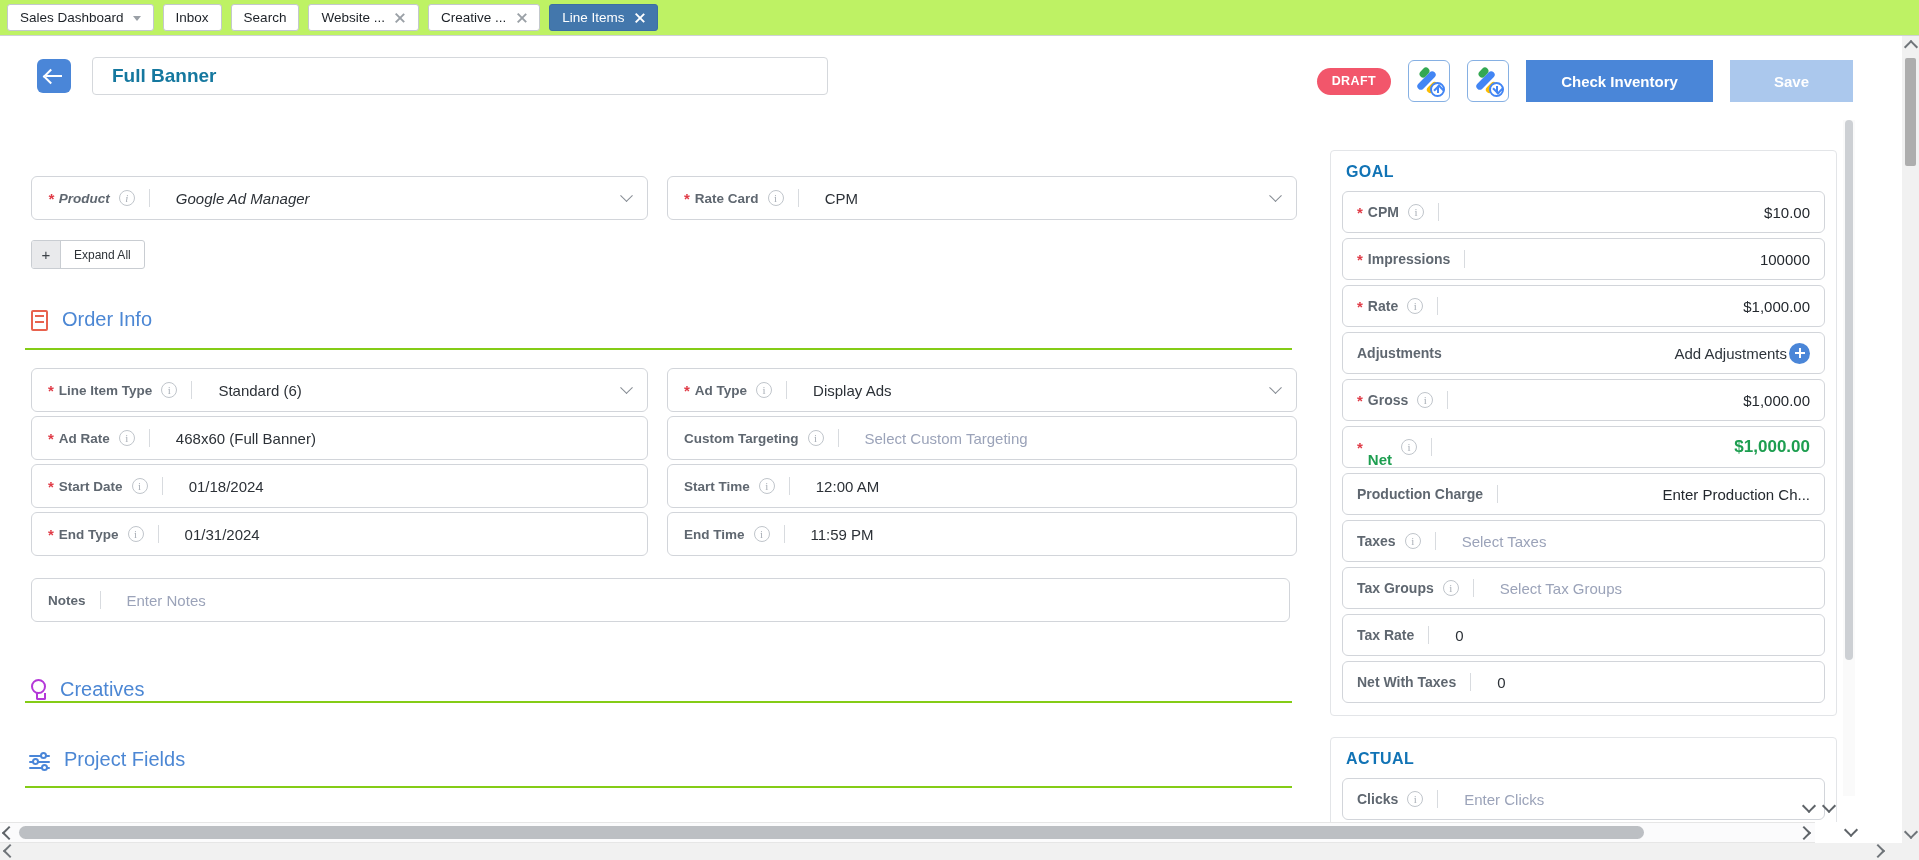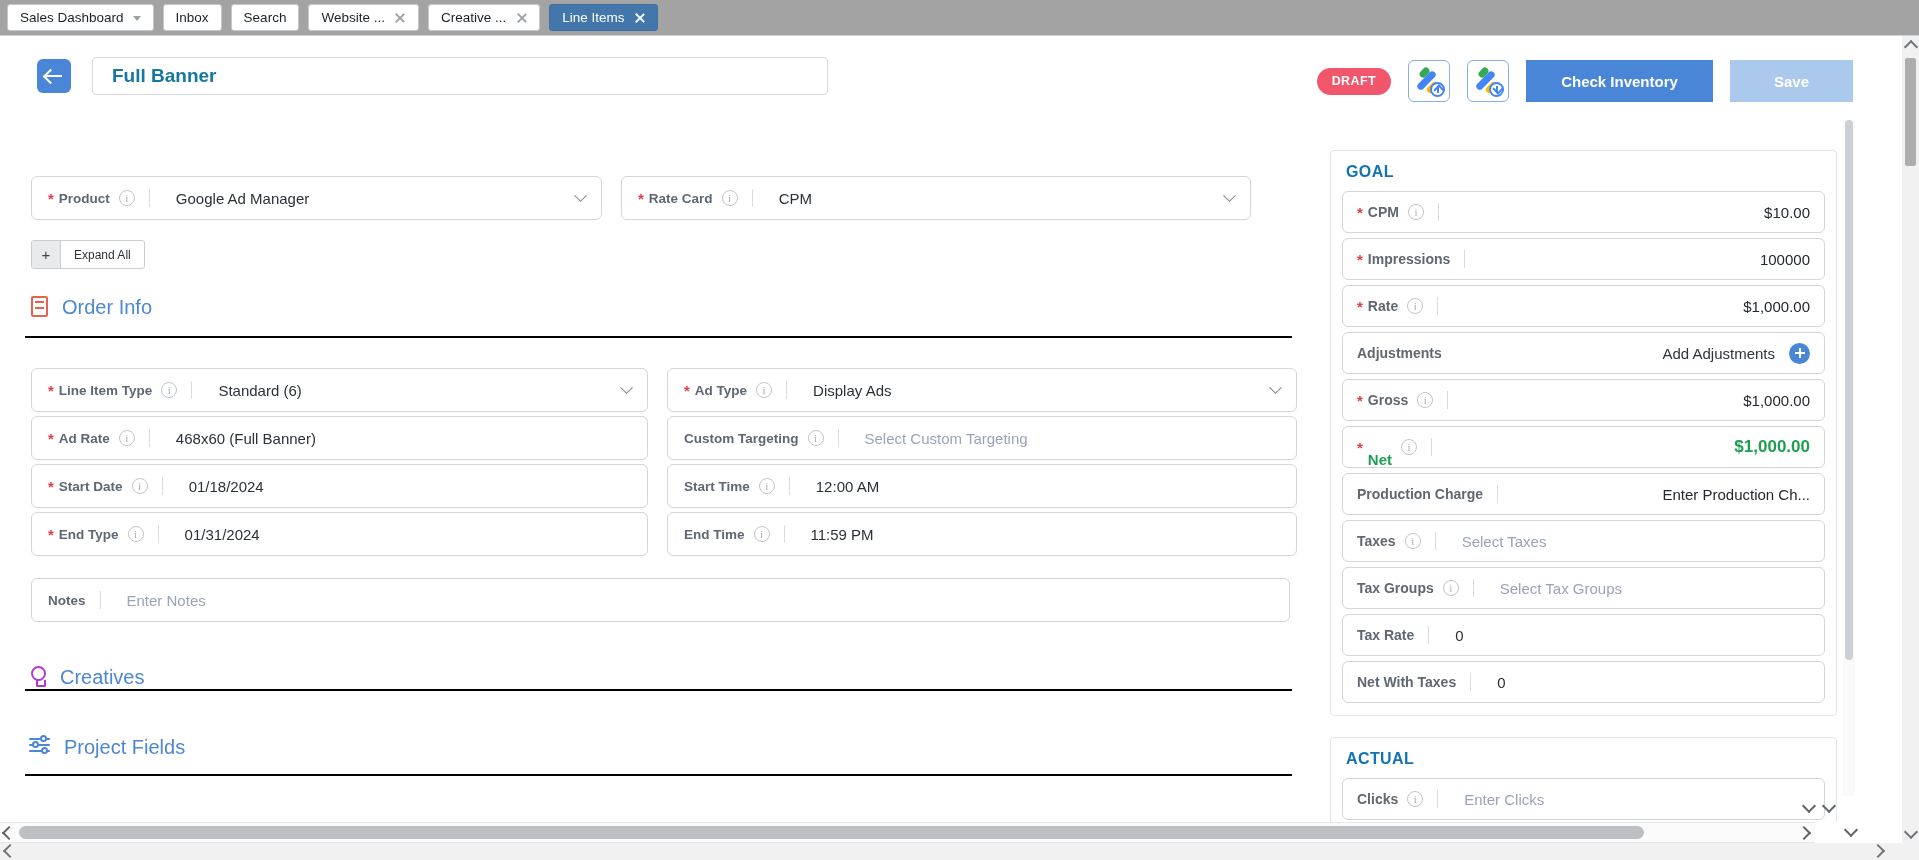--- a/index.html
+++ b/index.html
@@ -1,21 +1,21 @@
 <!DOCTYPE html>
 <html><head>
 <meta charset="utf-8">
 <style>
   * { margin:0; padding:0; box-sizing:border-box; }
   html,body { width:1919px; height:860px; overflow:hidden; background:#e9e9e9;
     font-family:"Liberation Sans", sans-serif; }
   .stage { position:absolute; left:0; top:0; width:1919px; height:860px; background:#fff; }
 
   
-  .tabbar { position:absolute; left:0; top:0; width:1919px; height:36px; background:#a3a3a3;
+  .tabbar { position:absolute; left:0; top:0; width:1919px; height:36px; background:#bef264;
     border-bottom:1px solid #cfd2d6; display:flex; align-items:center; gap:9px; padding-left:7px; }
   .tab { height:27px; display:inline-flex; align-items:center; gap:9px; padding:0 12px;
     border:1px solid #c3c8cd; border-radius:3px; font-size:13.5px; color:#1c2127; background:#fff; }
   .tab.active { background:#4377ac; border-color:#3d6fa2; color:#fff; }
   .caret { width:0; height:0; border-left:4.5px solid transparent; border-right:4.5px solid transparent;
     border-top:5px solid #9aa0a6; margin-top:1px; }
   .closex { width:12px; height:12px; position:relative; }
   .closex::before, .closex::after { content:""; position:absolute; left:5.5px; top:0; width:1.6px; height:12px; background:#9aa0a6; }
   .closex::before { transform:rotate(45deg); } .closex::after { transform:rotate(-45deg); }
   .tab.active .closex::before, .tab.active .closex::after { background:#fff; }
@@ -64,31 +64,31 @@
     position:relative; flex:none; }
   .info::before { content:"i"; position:absolute; left:0; right:0; top:0.5px; text-align:center;
     font-family:"Liberation Serif", serif; font-size:11px; color:#a9afb7; }
   .vdiv { width:1px; height:18px; background:#d8dbdf; margin:0 14px; flex:none; }
   .value { color:#2c3137; padding-left:12px; white-space:nowrap; overflow:hidden; text-overflow:ellipsis; }
   .ph { color:#9ba3b9; }
   .chev { margin-left:auto; width:9px; height:9px; border-right:1.8px solid #878d94;
     border-bottom:1.8px solid #878d94; transform:rotate(45deg) translate(-2px,-2px); flex:none; }
 
   .top-row { position:absolute; left:31px; top:140px; display:flex; gap:19px; }
-  .w617 { width:571px; } .w630 { width:630px; }
+  .w617 { width:617px;font-style:italic; } .w630 { width:630px; }
 
   .expand-all { position:absolute; left:31px; top:204px; height:29px; display:inline-flex;
     border:1px solid #c9cdd2; border-radius:3px; overflow:hidden; background:#fff; cursor:pointer; }
   .plus-box { width:29px; background:#e9eaec; border-right:1px solid #c9cdd2; display:flex;
     align-items:center; justify-content:center; font-size:15px; color:#3c4248; }
   .ea-label { padding:0 13px; display:flex; align-items:center; font-size:12px; color:#2e3338; }
 
   
-  .section { position:absolute; left:25px; width:1267px; border-bottom:2px solid #000000;
-    display:flex; align-items:flex-start; gap:14px; cursor:pointer; }
+  .section { position:absolute; left:25px; width:1267px; border-bottom:2px solid #84cc16;
+    display:flex; align-items:flex-end; gap:14px; cursor:pointer;margin-top:12px; }
   .section-title { font-size:20px; color:#4c87d4; }
   .sec-order    { top:260px; padding-bottom:17px; padding-left:6px; }
   .sec-creative { top:630px; padding-left:6px; }
   .sec-project  { top:700px; padding-bottom:15px; padding-left:4px; }
 
   .receipt-icon { width:17px; height:21px; border:2px solid #e8624e; border-radius:2px; position:relative; flex:none; }
   .receipt-icon::before { content:""; position:absolute; left:2px; right:2px; top:3px; height:11px;
     background:repeating-linear-gradient(#e8624e 0 2px, transparent 2px 6px); }
   .bulb-icon { width:15px; height:15px; border:2px solid #b438d8; border-radius:50%; position:relative; flex:none; margin-bottom:7px; }
   .bulb-icon::after { content:""; position:absolute; left:2.5px; bottom:-8px; width:6px; height:5px;
@@ -107,21 +107,21 @@
   .side { position:absolute; left:1330px; top:114px; width:507px; }
   .card { border:1px solid #e3e5e8; border-radius:4px; background:#fff; padding:10px 11px 12px; }
   .panel-title { font-size:16px; font-weight:bold; color:#1173b5; letter-spacing:.4px; margin:2px 0 10px 4px; }
   .prow { border:1px solid #d2d5da; border-radius:6px; height:42px; display:flex; align-items:center;
     padding:0 14px; margin-bottom:5px; font-size:15px; background:#fff; }
   .prow:last-child { margin-bottom:0; }
   .prow .lbl { font-size:14px; }
   .vright { margin-left:auto; color:#23282e; white-space:nowrap; }
   .net-row .lbl { color:#1d9e50; font-size:15px;margin-top:24px; }
   .net-row .vright { color:#1d9e50; font-weight:bold; font-size:17px; }
-  .action-right { margin-left:auto; display:flex; align-items:center; gap:14px; color:#2e343b; cursor:pointer;text-align:right; }
+  .action-right { margin-left:auto; display:flex; align-items:center; gap:2px; color:#2e343b; cursor:pointer;text-align:right; }
   .plus-circle { width:21px; height:21px; border-radius:50%; background:#4a86d8; position:relative; }
   .plus-circle::before, .plus-circle::after { content:""; position:absolute; background:#fff; }
   .plus-circle::before { left:5.5px; top:9.5px; width:10px; height:2px; }
   .plus-circle::after  { left:9.5px; top:5.5px; width:2px;  height:10px; }
   .actual-card { margin-top:21px; }
 
   
   .sb-chev { width:10px; height:10px; border-right:2px solid #6f7479; border-bottom:2px solid #6f7479; }
   .vsb-outer { position:absolute; right:0; top:36px; width:17px; height:807px; background:#f1f1f1; }
   .vsb-outer .up, .vsb-outer .dn { position:absolute; left:3.5px; }

